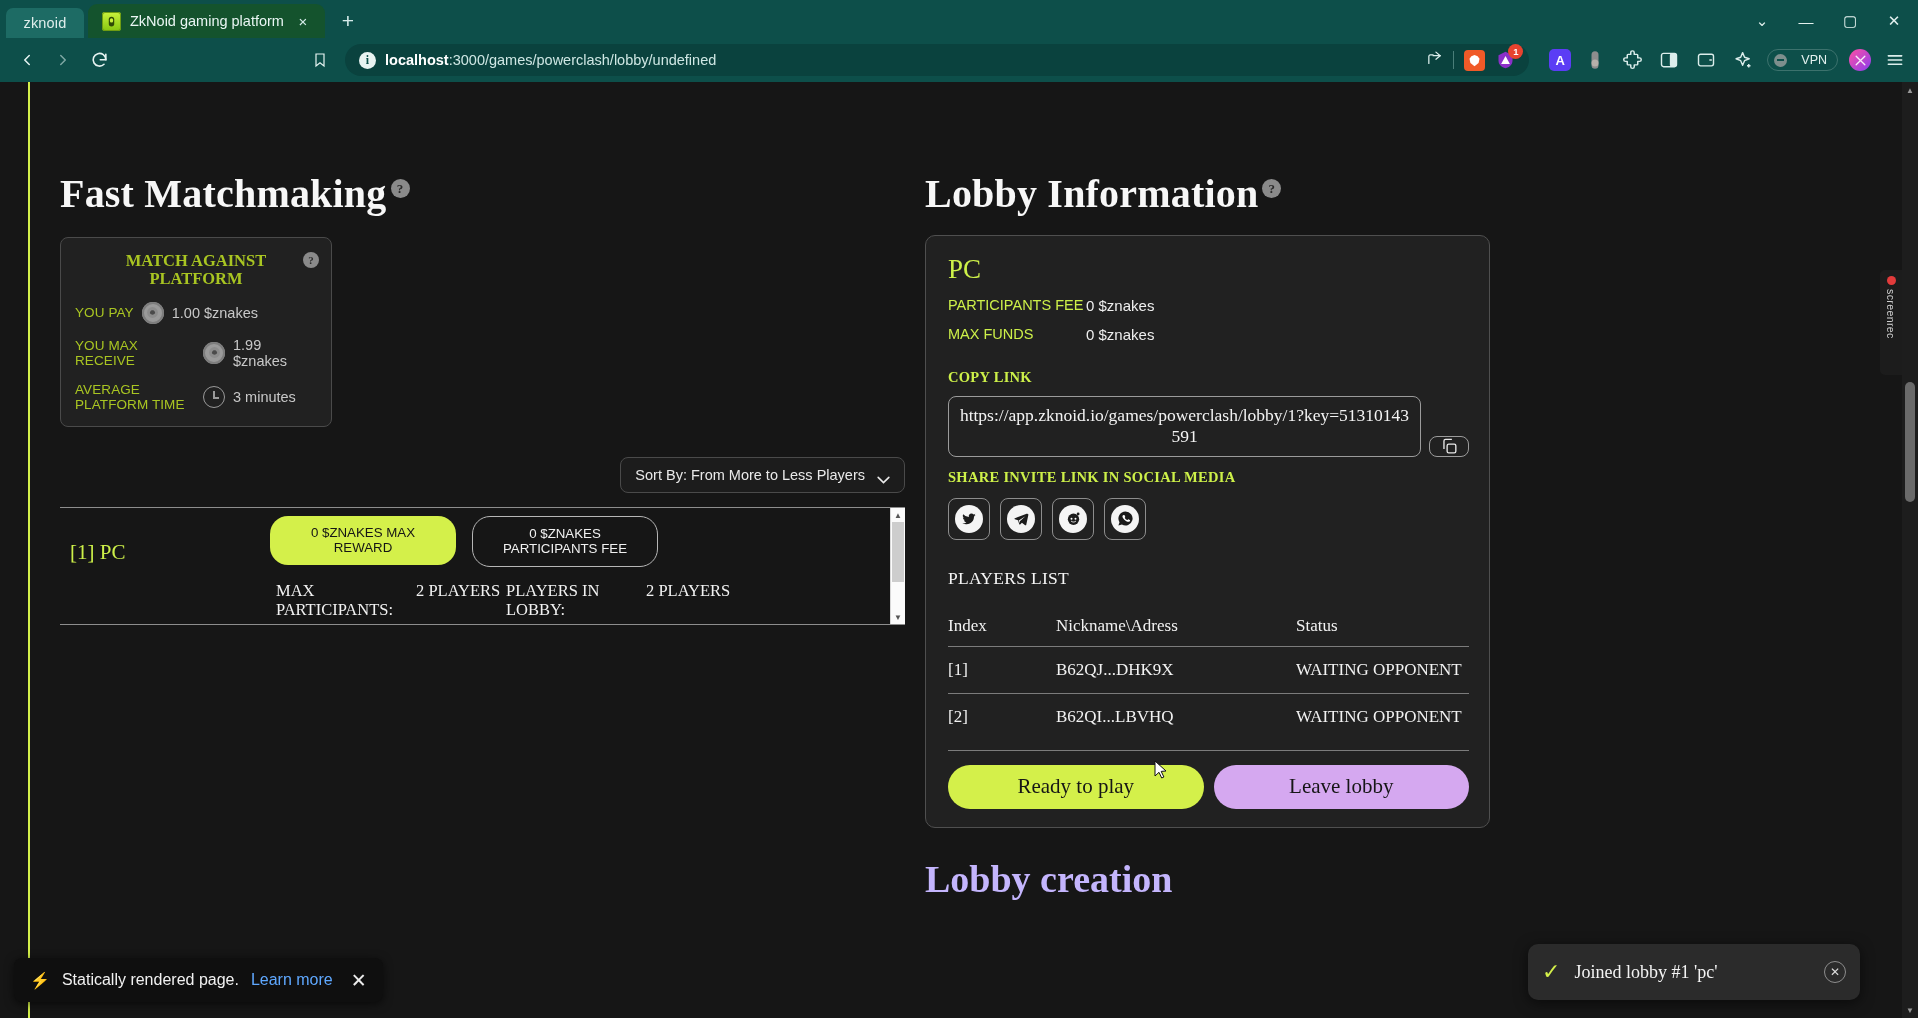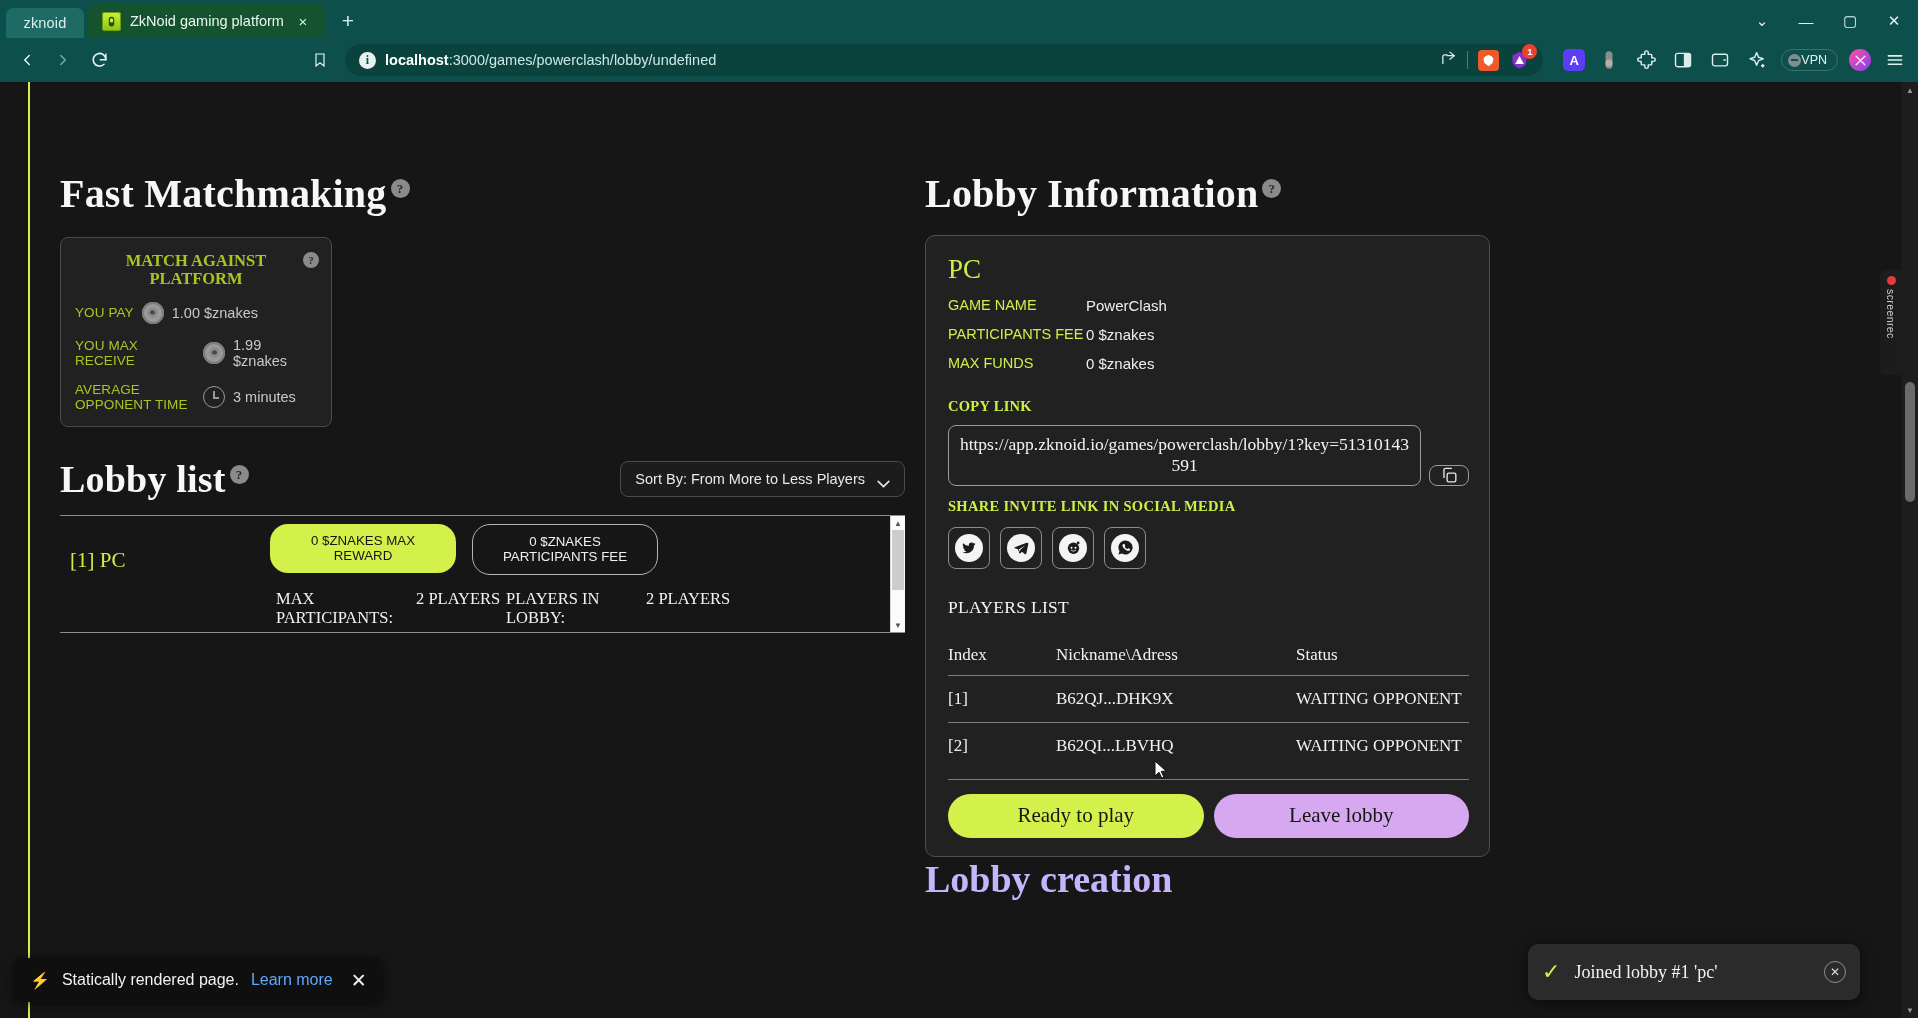--- a/index.html
+++ b/index.html
@@ -69,21 +69,21 @@
   .shield-badge .cnt {
     position: absolute; top: -5px; right: -6px; background: #e8432f; color: #fff;
     font-size: 9.5px; border-radius: 50%; width: 15px; height: 15px;
     display: flex; align-items: center; justify-content: center; font-weight: 700;
   }
   .ext-tray { display: flex; align-items: center; gap: 11px; padding-left: 12px; }
   .ext { width: 26px; height: 26px; display: flex; align-items: center; justify-content: center;
          color: #dceeec; }
   .ext-1pass { width:22px;height:22px;border-radius:5px;background:#5b3df5;color:#fff;
       display:flex;align-items:center;justify-content:center;font-size:13px;font-weight:700;}
-  .vpn-pill { display:flex;align-items:center;gap:0;border:1px solid #3c726d;border-radius:14px;
+  .vpn-pill { display:flex;align-items:center;gap:14px;border:1px solid #3c726d;border-radius:14px;
       padding: 3px 10px 3px 6px; color:#e4f2f0; font-size:12.5px; }
   .vpn-pill .dot { width:13px;height:13px;border-radius:50%;background:#7d8f8d;
       display:flex;align-items:center;justify-content:center;}
   .vpn-pill .dot:after{content:"";width:7px;height:1.6px;background:#0d4f4a;display:block;}
   .avatar-grad { width:22px;height:22px;border-radius:50%;
       background: linear-gradient(135deg,#ff4fa3 0%, #8a3df0 100%);
       display:flex;align-items:center;justify-content:center;color:#fff;font-size:13px;}
 
   
   .viewport { flex: 1; position: relative; background: #161616; overflow: hidden; }
@@ -425,28 +425,27 @@
               <span class="coin">
                 <svg width="13" height="13" viewBox="0 0 24 24">
                     <circle cx="12" cy="12" r="10" fill="#8c8c8c"></circle>
                     <path d="M7 13c1-4 3-5 5-5s4 1 5 5c-1.5 2-3 3-5 3s-3.5-1-5-3z" fill="#4a4a4a"></path>
                   </svg>
               </span>
               <span class="mm-val">1.99 $znakes</span>
             </div>
 
             <div class="mm-row">
-              <span class="mm-label">AVERAGE OPPONENT TIME</span>
+              <span class="mm-label">AVERAGE PLATFORM TIME</span>
               <span class="clock"></span>
               <span class="mm-val">3 minutes</span>
             </div>
           </div>
 
           <div class="lobby-head">
-            <h1 class="serif"><span>Lobby list</span><span class="q-badge">?</span></h1>
             <div class="sortby">
               <span>Sort By: From More to Less Players</span>
               <span class="chev">
                 <svg width="13" height="8" viewBox="0 0 14 9" fill="none" stroke="#eaeaea" stroke-width="1.8" stroke-linecap="round">
                     <polyline points="1 1.5 7 7.5 13 1.5"></polyline>
                   </svg>
               </span>
             </div>
           </div>
 
@@ -477,24 +476,20 @@
             </div>
           </div>
         </div>
 
         <div class="right-col">
           <h1 class="serif"><span>Lobby Information</span><span class="q-badge">?</span></h1>
 
           <div class="info-card">
             <div class="pc-title">PC</div>
 
-            <div class="kv">
-              <span class="k">GAME NAME</span>
-              <span class="v">PowerClash</span>
-            </div>
             <div class="kv">
               <span class="k">PARTICIPANTS FEE</span>
               <span class="v">0 $znakes</span>
             </div>
             <div class="kv">
               <span class="k">MAX FUNDS</span>
               <span class="v">0 $znakes</span>
             </div>
 
             <div class="section-label" style="margin-top:26px">COPY LINK</div>

